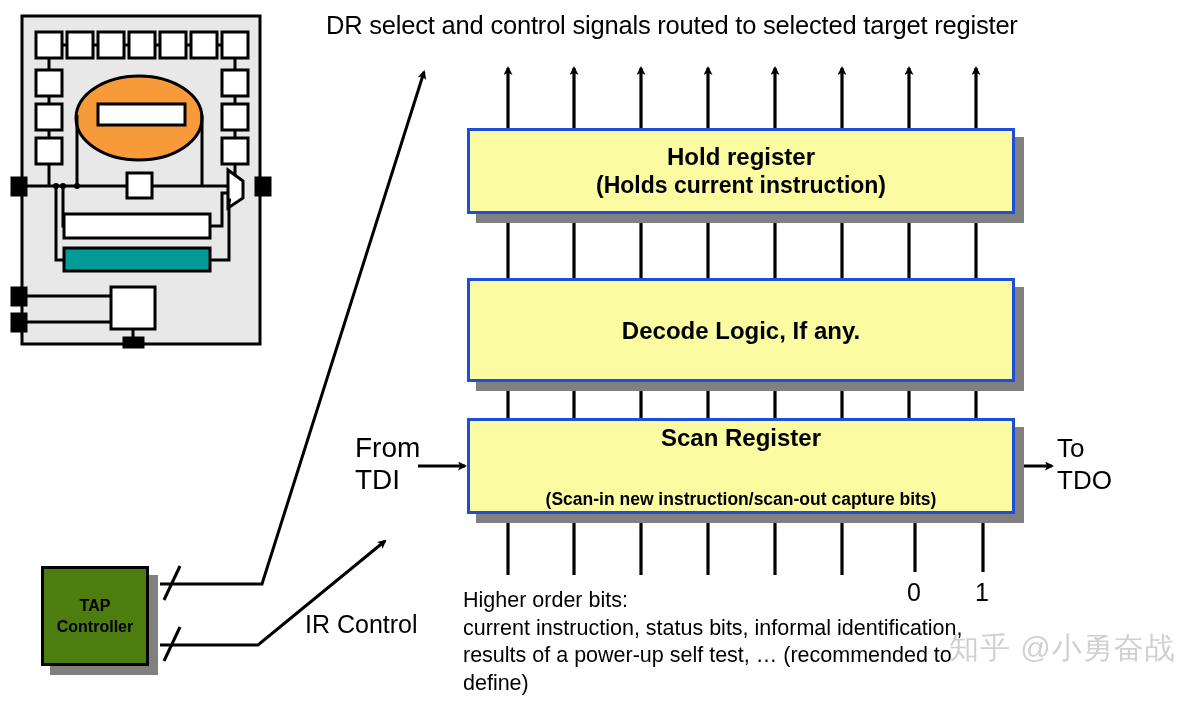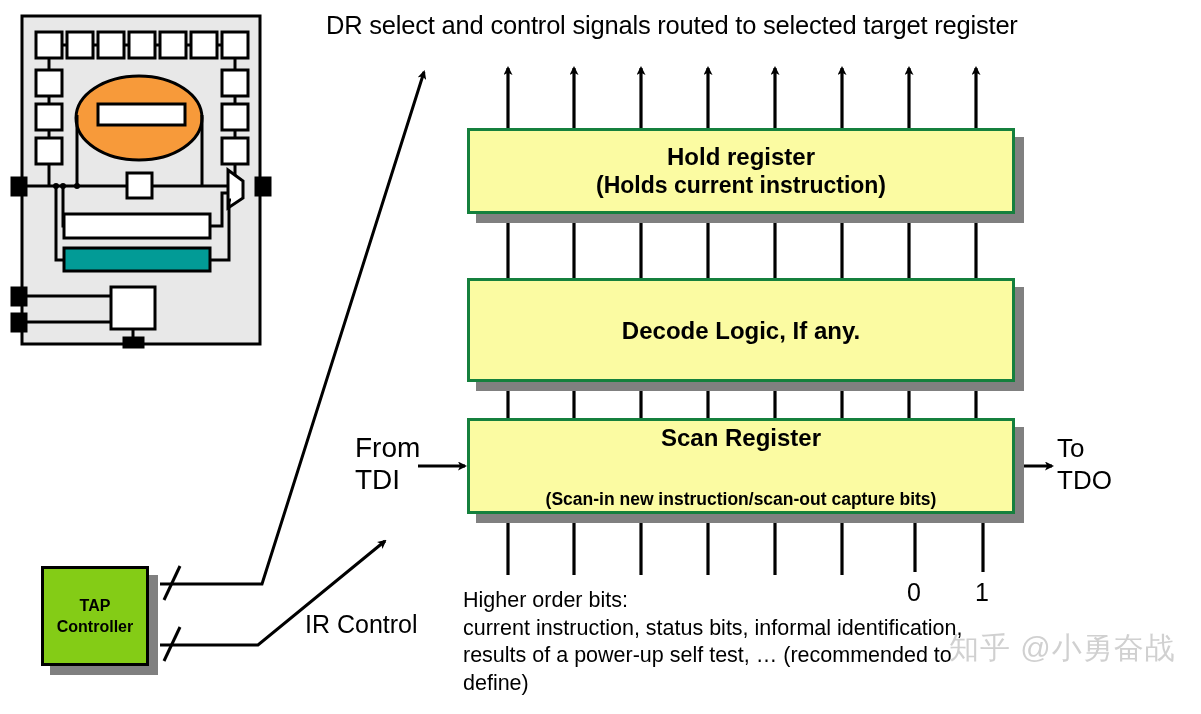--- a/index.html
+++ b/index.html
@@ -13,35 +13,35 @@
   .txt{position:absolute;color:#000;white-space:pre;}
   #title-text{left:326px;top:11px;font-size:25.5px;letter-spacing:-0.2px;}
   #from-tdi{left:355px;top:432px;font-size:28px;line-height:32px;}
   #to-tdo{left:1057px;top:432px;font-size:26px;line-height:32px;}
   #ir-control{left:305px;top:610px;font-size:25px;}
   #bit-zero{left:907px;top:578px;font-size:25px;}
   #bit-one{left:975px;top:578px;font-size:25px;}
   #foot-text{left:463px;top:587px;font-size:21.5px;line-height:27.5px;}
 
   
-  .regbox{position:absolute;background:#fbfba2;border:3px solid #15803d;
+  .regbox{position:absolute;background:#fbfba2;border:3px solid #1d4ed8;
           box-sizing:border-box;box-shadow:9px 9px 0 0 #808080;
           display:flex;flex-direction:column;align-items:center;
           justify-content:center;color:#000;text-align:center;}
   .regbox .t1{font-weight:bold;font-size:24px;line-height:29px;}
   .regbox .t2{font-weight:bold;font-size:23px;line-height:29px;}
   .regbox .t2s{font-weight:bold;font-size:17.5px;line-height:22px;}
 
   #hold-register{left:467px;top:128px;width:548px;height:86px;}
   #decode-logic{left:467px;top:278px;width:548px;height:104px;}
   #scan-register{left:467px;top:418px;width:548px;height:96px;gap:36px;}
 
   
   #tap-controller{position:absolute;left:41px;top:566px;width:108px;height:100px;
-     background:#84cc16;border:3px solid #000;box-sizing:border-box;
+     background:#4d7c0f;border:3px solid #000;box-sizing:border-box;
      box-shadow:9px 9px 0 0 #808080;display:flex;flex-direction:column;
      align-items:center;justify-content:center;font-weight:bold;font-size:16px;
      line-height:21px;color:#000;text-align:center;}
 
   
   #watermark{position:absolute;left:905px;top:628px;font-size:30px;
      color:rgba(150,150,150,0.45);white-space:nowrap;letter-spacing:1px;margin-left:44px;}
 </style>
 </head>
 <body>

